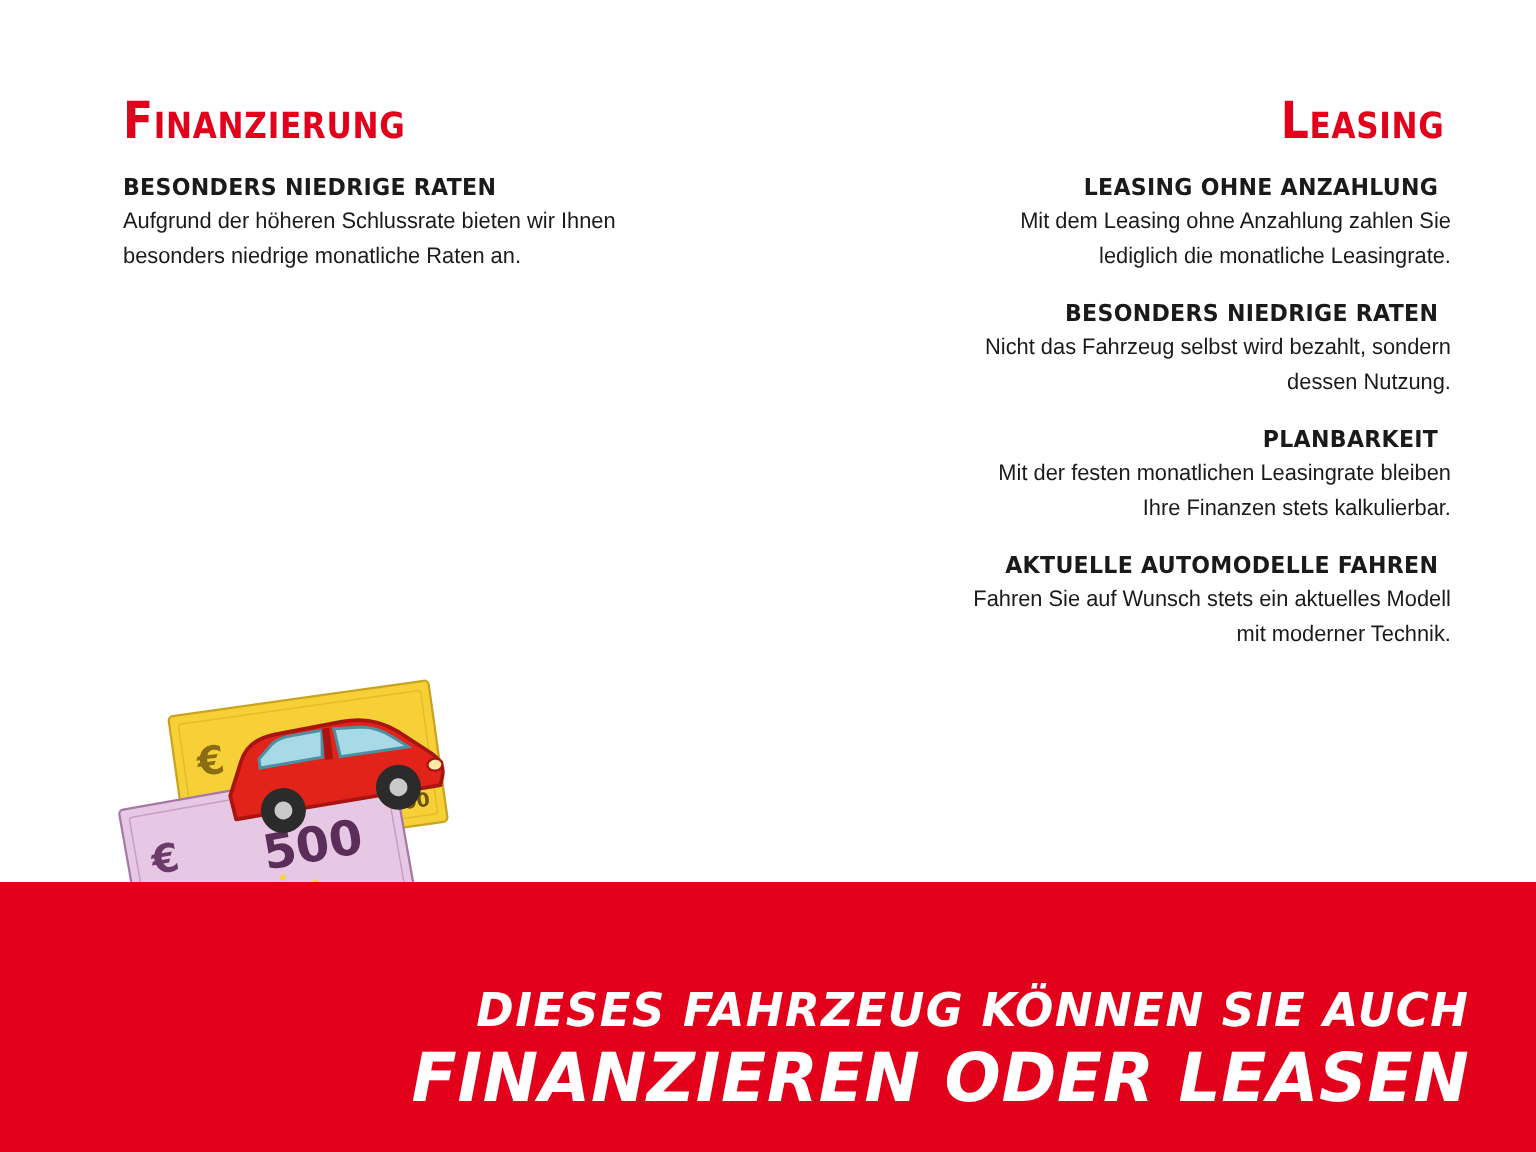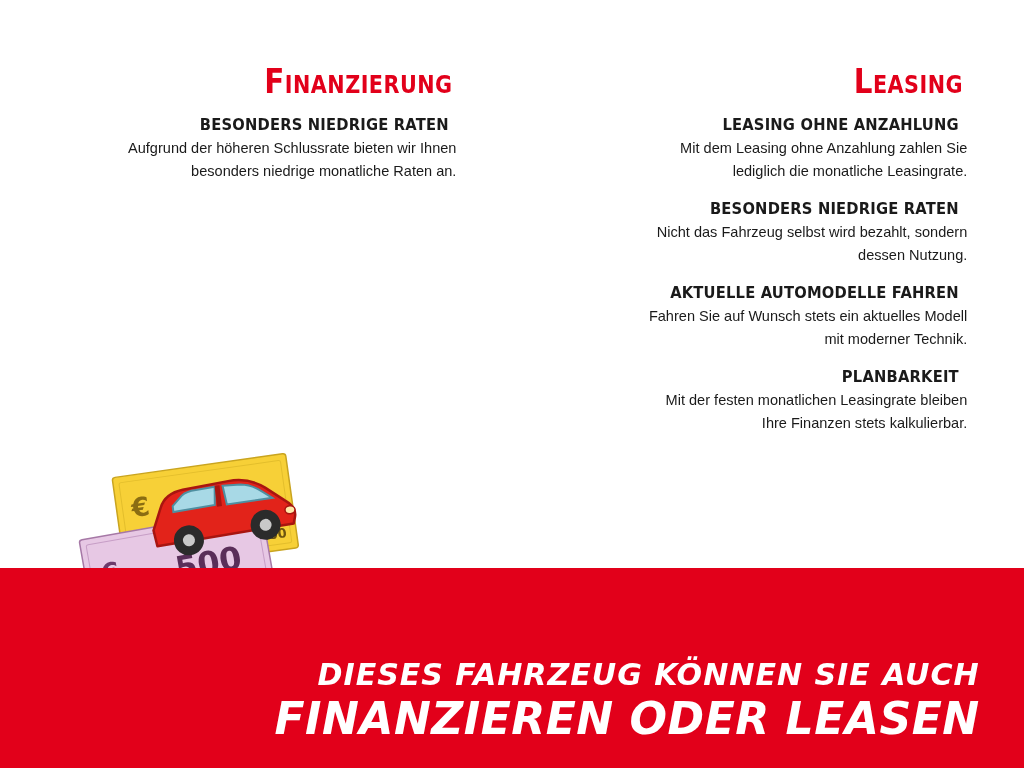--- a/index.html
+++ b/index.html
@@ -29,21 +29,20 @@
     width: 1024px;
     display: flex;
   }
   .col {
     box-sizing: border-box;
   }
   .col-left {
     width: 480px;
     padding-left: 82px;
     padding-right: 12px;
-    text-align: right;
   }
   .col-right {
     width: 520px;
     padding-left: 76px;
     padding-right: 20px;
     text-align: right;
   }
 
   .col-title {
     color: #e2001a;
@@ -97,21 +96,21 @@
     width: 300px;
     height: 190px;
   }
 
   
   .footer {
     position: absolute;
     left: 0;
     bottom: 0;
     width: 1024px;
-    height: 200px;
+    height: 180px;
     background: #e2001a;
   }
   .footer-inner {
     position: absolute;
     right: 44px;
     bottom: 26px;
     text-align: right;
     color: #ffffff;
   }
   .footer-line1 {
@@ -167,29 +166,29 @@
 lediglich die monatliche Leasingrate.</p>
       </div>
 
       <div class="block">
         <h2 class="block-head">BESONDERS NIEDRIGE RATEN</h2>
         <p class="block-body">Nicht das Fahrzeug selbst wird bezahlt, sondern
 dessen Nutzung.</p>
       </div>
 
       <div class="block">
+        <h2 class="block-head">PLANBARKEIT</h2>
+        <p class="block-body">Mit der festen monatlichen Leasingrate bleiben
+Ihre Finanzen stets kalkulierbar.</p>
+      </div>
+
+      <div class="block">
         <h2 class="block-head">AKTUELLE AUTOMODELLE FAHREN</h2>
         <p class="block-body">Fahren Sie auf Wunsch stets ein aktuelles Modell
 mit moderner Technik.</p>
-      </div>
-
-      <div class="block">
-        <h2 class="block-head">PLANBARKEIT</h2>
-        <p class="block-body">Mit der festen monatlichen Leasingrate bleiben
-Ihre Finanzen stets kalkulierbar.</p>
       </div>
     </div>
 
   </div>
 
   <div class="illustration">
     <svg viewBox="0 0 300 190" width="300" height="190" xmlns="http://www.w3.org/2000/svg">
 
       <g transform="rotate(-8 150 60)">
         <rect x="40" y="10" width="175" height="95" rx="3" fill="#f7d037" stroke="#c9a41f" stroke-width="1.5"></rect>

